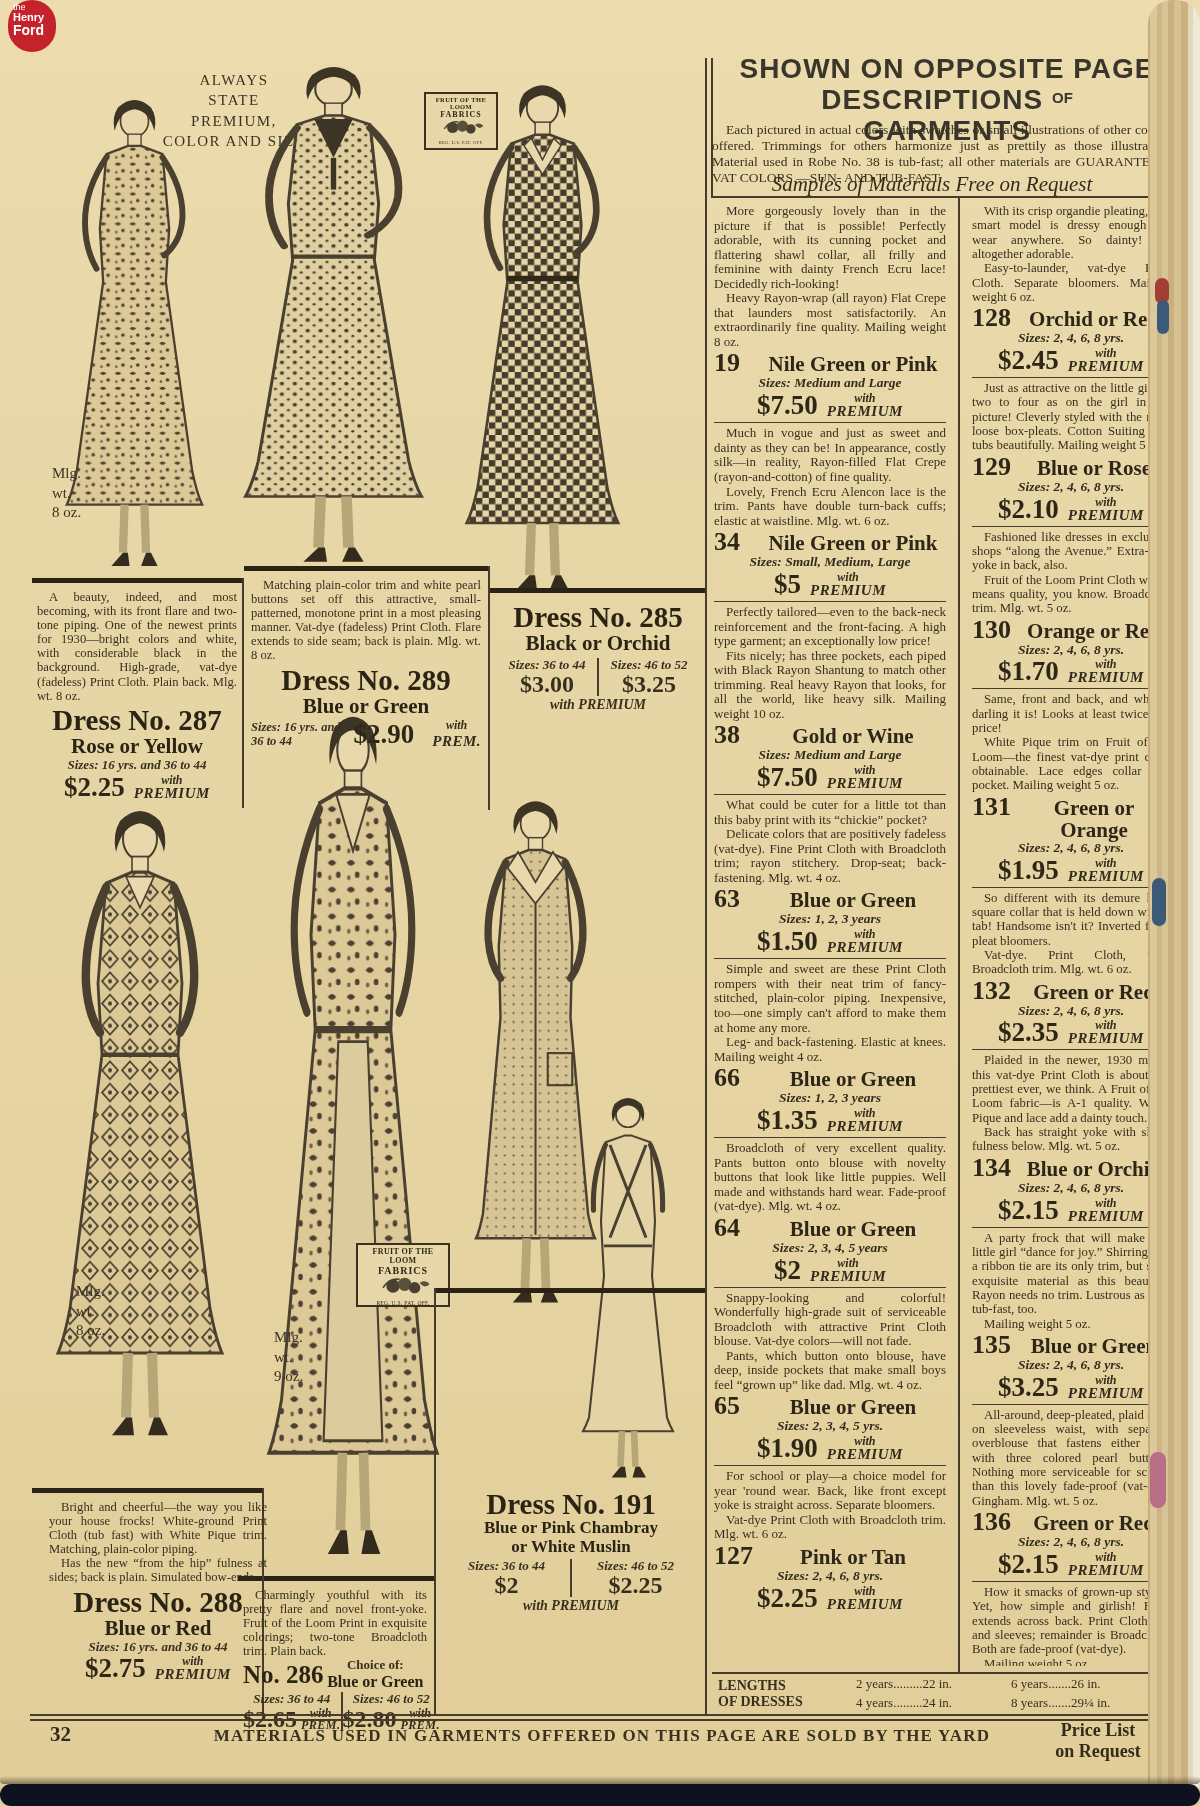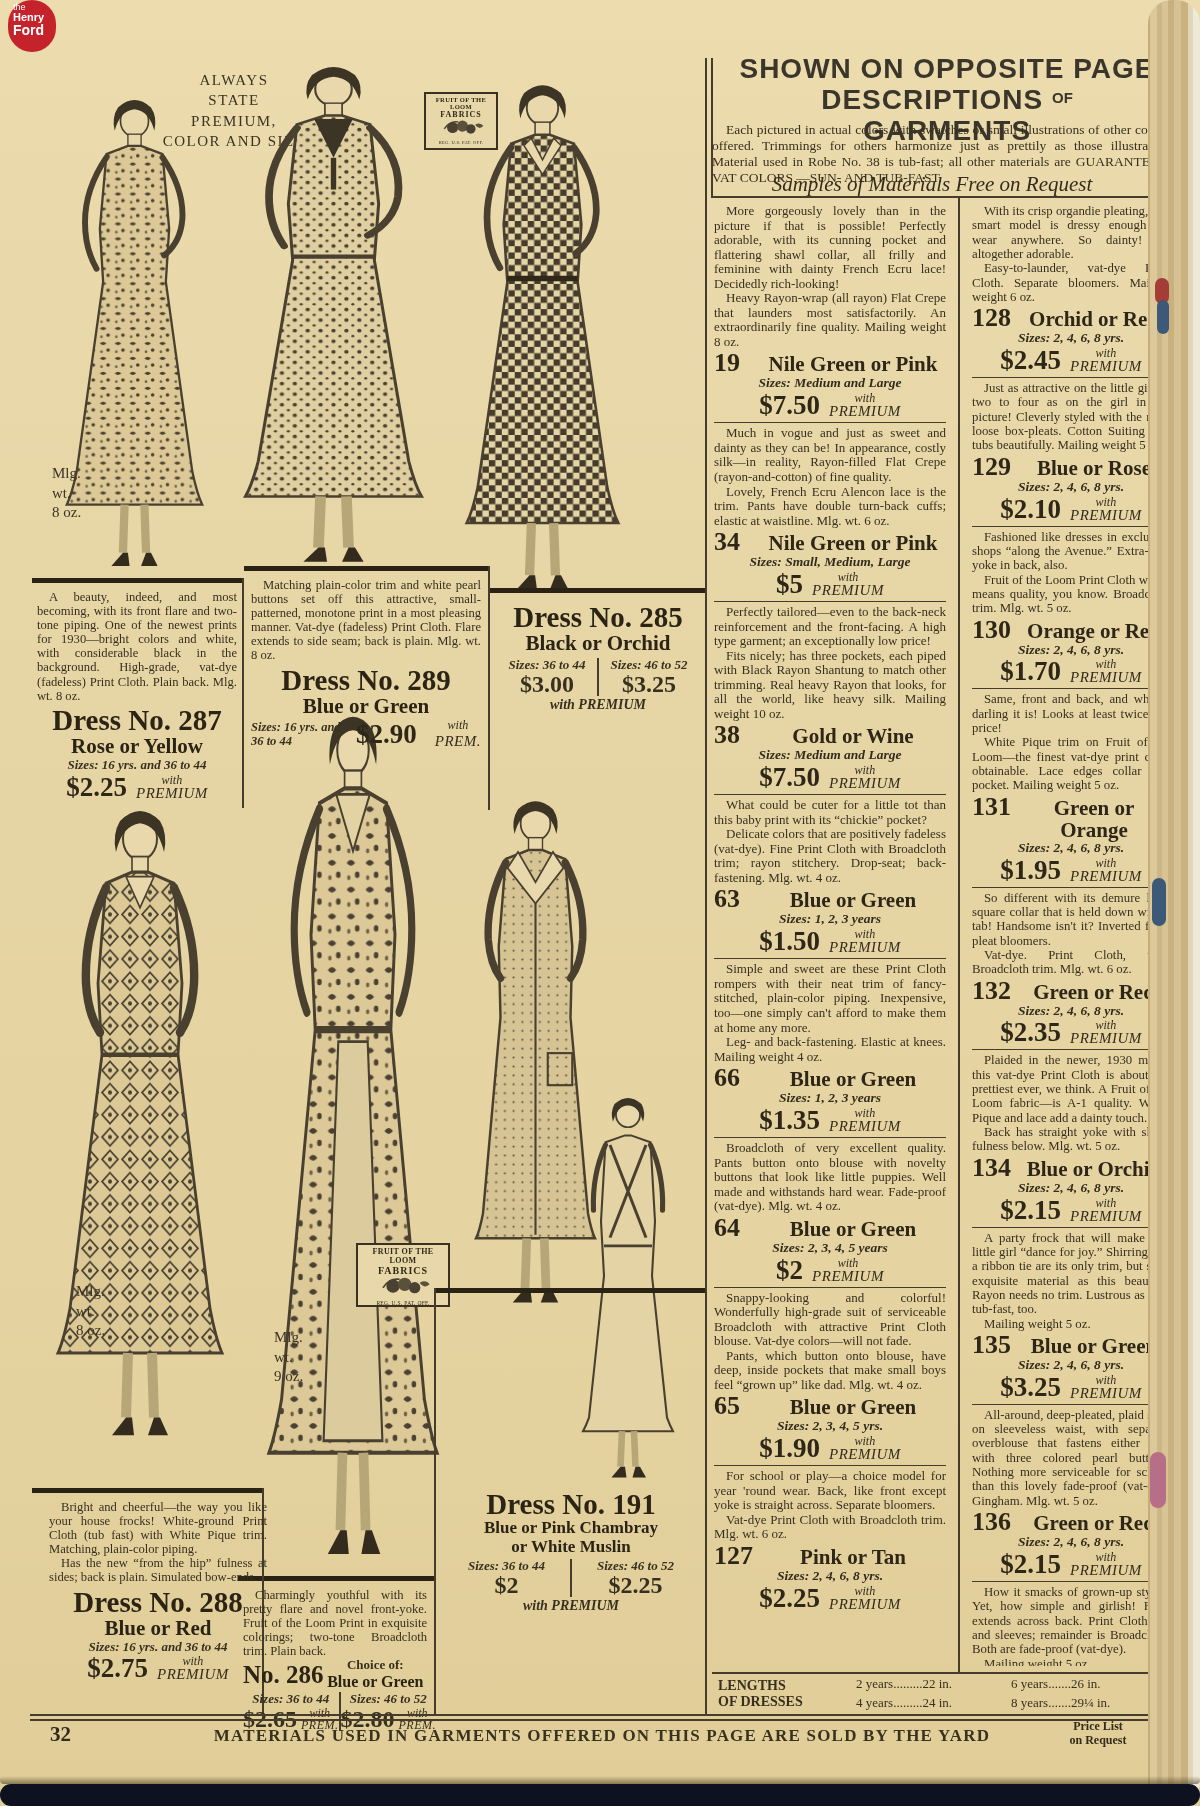--- a/index.html
+++ b/index.html
@@ -41,21 +41,21 @@
   .midcol{left:714px;top:204px;width:232px;height:1462px;}
   .rightcol{left:972px;top:204px;width:198px;height:1462px;}
   p.body{margin:0;font-size:13px;line-height:1.12;text-align:justify;text-indent:12px;color:#38301f;}
   p.body:empty{display:none;}
   .ihead{display:flex;align-items:baseline;margin-top:1px;}
   .ihead .num{flex:0 0 46px;font-size:26px;font-weight:bold;color:#2e2718;line-height:1;}
   .ihead .colors{flex:1;text-align:center;font-size:21px;font-weight:bold;color:#2e2718;line-height:1.05;}
   .sizes{text-align:center;font-size:13.5px;font-weight:bold;font-style:italic;color:#332c1c;line-height:1.1;}
   .prow{display:flex;justify-content:center;align-items:center;gap:9px;line-height:1;margin:1px 0 1px;}
   .price{font-size:27px;font-weight:bold;color:#2e2718;}
-  .wp{font-style:italic;font-weight:normal;text-align:center;color:#332c1c;}
+  .wp{font-style:italic;font-weight:bold;text-align:center;color:#332c1c;}
   .wp .w{display:block;font-size:12px;} .wp .p{display:block;font-size:15px;letter-spacing:.5px;}
   .erule{border-top:1.6px solid #453c2b;margin:3px 0 3px;}
   .rightcol p.body{font-size:12.8px;}
   
   .dbox{position:absolute;box-sizing:border-box;padding:7px 5px 0 5px;}
   .dbox p.body{font-size:12.6px;}
   .dname{text-align:center;font-size:29px;font-weight:bold;color:#2b2415;line-height:1.05;margin-top:2px;}
   .dcolors{text-align:center;font-size:21px;font-weight:bold;color:#2b2415;line-height:1.1;}
   .dsizes{text-align:center;font-size:13px;font-weight:bold;font-style:italic;line-height:1.1;}
   .cells{display:flex;margin-top:2px;}
@@ -66,21 +66,21 @@
   .splitrow{display:flex;align-items:center;}
   .splitrow .ssz{flex:1;font-size:12.5px;font-weight:bold;font-style:italic;line-height:1.15;}
   .splitrow .sp{flex:0 0 auto;display:flex;align-items:center;gap:18px;}
   
   .lenbox{left:712px;top:1674px;width:456px;height:40px;display:flex;align-items:center;font-size:13px;}
   .lenbox .lt{width:138px;text-align:left;font-weight:bold;font-size:14px;line-height:1.15;padding-left:6px;}
   .lenbox .lcol{width:155px;line-height:1.45;}
   
   .pageno{left:50px;top:1722px;font-size:21px;font-weight:bold;color:#332c1c;}
   .foottext{left:168px;top:1726px;width:868px;text-align:center;font-size:17px;font-weight:bold;letter-spacing:1.2px;color:#39321f;}
-  .pricelist{left:1038px;top:1720px;width:120px;text-align:center;font-size:12px;font-weight:bold;line-height:1.15;color:#332c1c;}
+  .pricelist{left:1038px;top:1720px;width:120px;text-align:center;font-size:18px;font-weight:bold;line-height:1.15;color:#332c1c;}
   
   .edge{left:1148px;top:0;width:52px;height:1806px;
         background:linear-gradient(90deg,#c4ad79 0 2px,#dcc89a 2px 9px,#cdb686 9px 14px,#d8c394 14px 20px,#c9b17f 20px 26px,#d6c192 26px 33px,#cab27f 33px 40px,#e2d6ba 40px 45px,#efe9d8 45px 52px);}
   .fleck{position:absolute;}
   .navy{left:0;top:1784px;width:1200px;height:22px;background:#0d1120;}
   .shadowline{left:0;top:1776px;width:1200px;height:8px;background:linear-gradient(180deg,rgba(90,75,40,0),rgba(60,48,25,.55));}
 </style>
 </head>
 <body>
 

